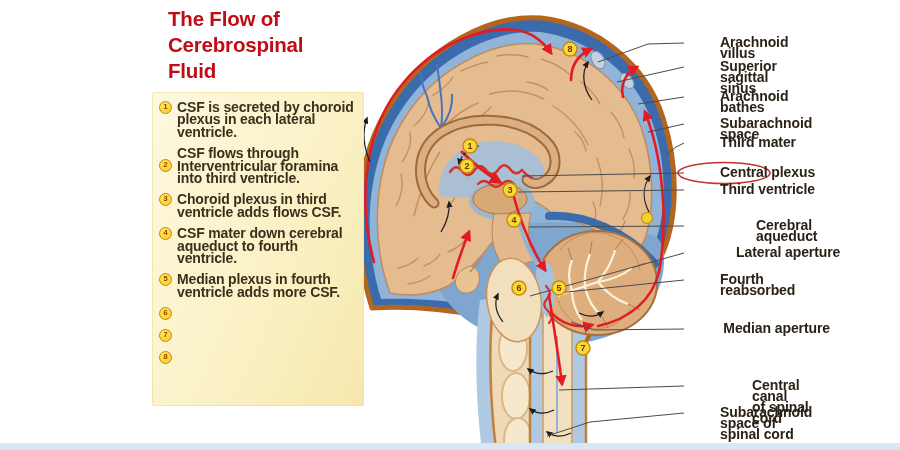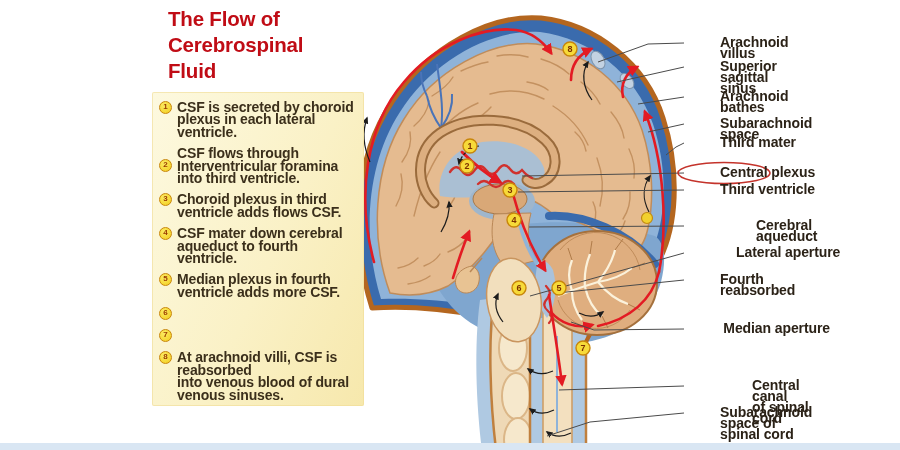--- a/index.html
+++ b/index.html
@@ -262,23 +262,20 @@
 ventricle adds more CSF.</span>
       </div>
       <div class="step">
         <span class="badge">6</span>
       </div>
       <div class="step">
         <span class="badge">7</span>
       </div>
       <div class="step">
         <span class="badge">8</span>
-        <span class="stext">At arachnoid villi, CSF is reabsorbed
-into venous blood of dural
-venous sinuses.</span>
       </div>
     </div>
 
   <div id="bottomstrip"></div>
 
 <div class="alabel" style="top: 37px; width: 100px;">Arachnoid villus</div>
     <div class="alabel" style="top: 61px; width: 90px;">Superior sagittal
 sinus</div>
     <div class="alabel" style="top: 91px; width: 100px;">Arachnoid bathes</div>
     <div class="alabel" style="top: 118px; width: 84px;">Subarachnoid

